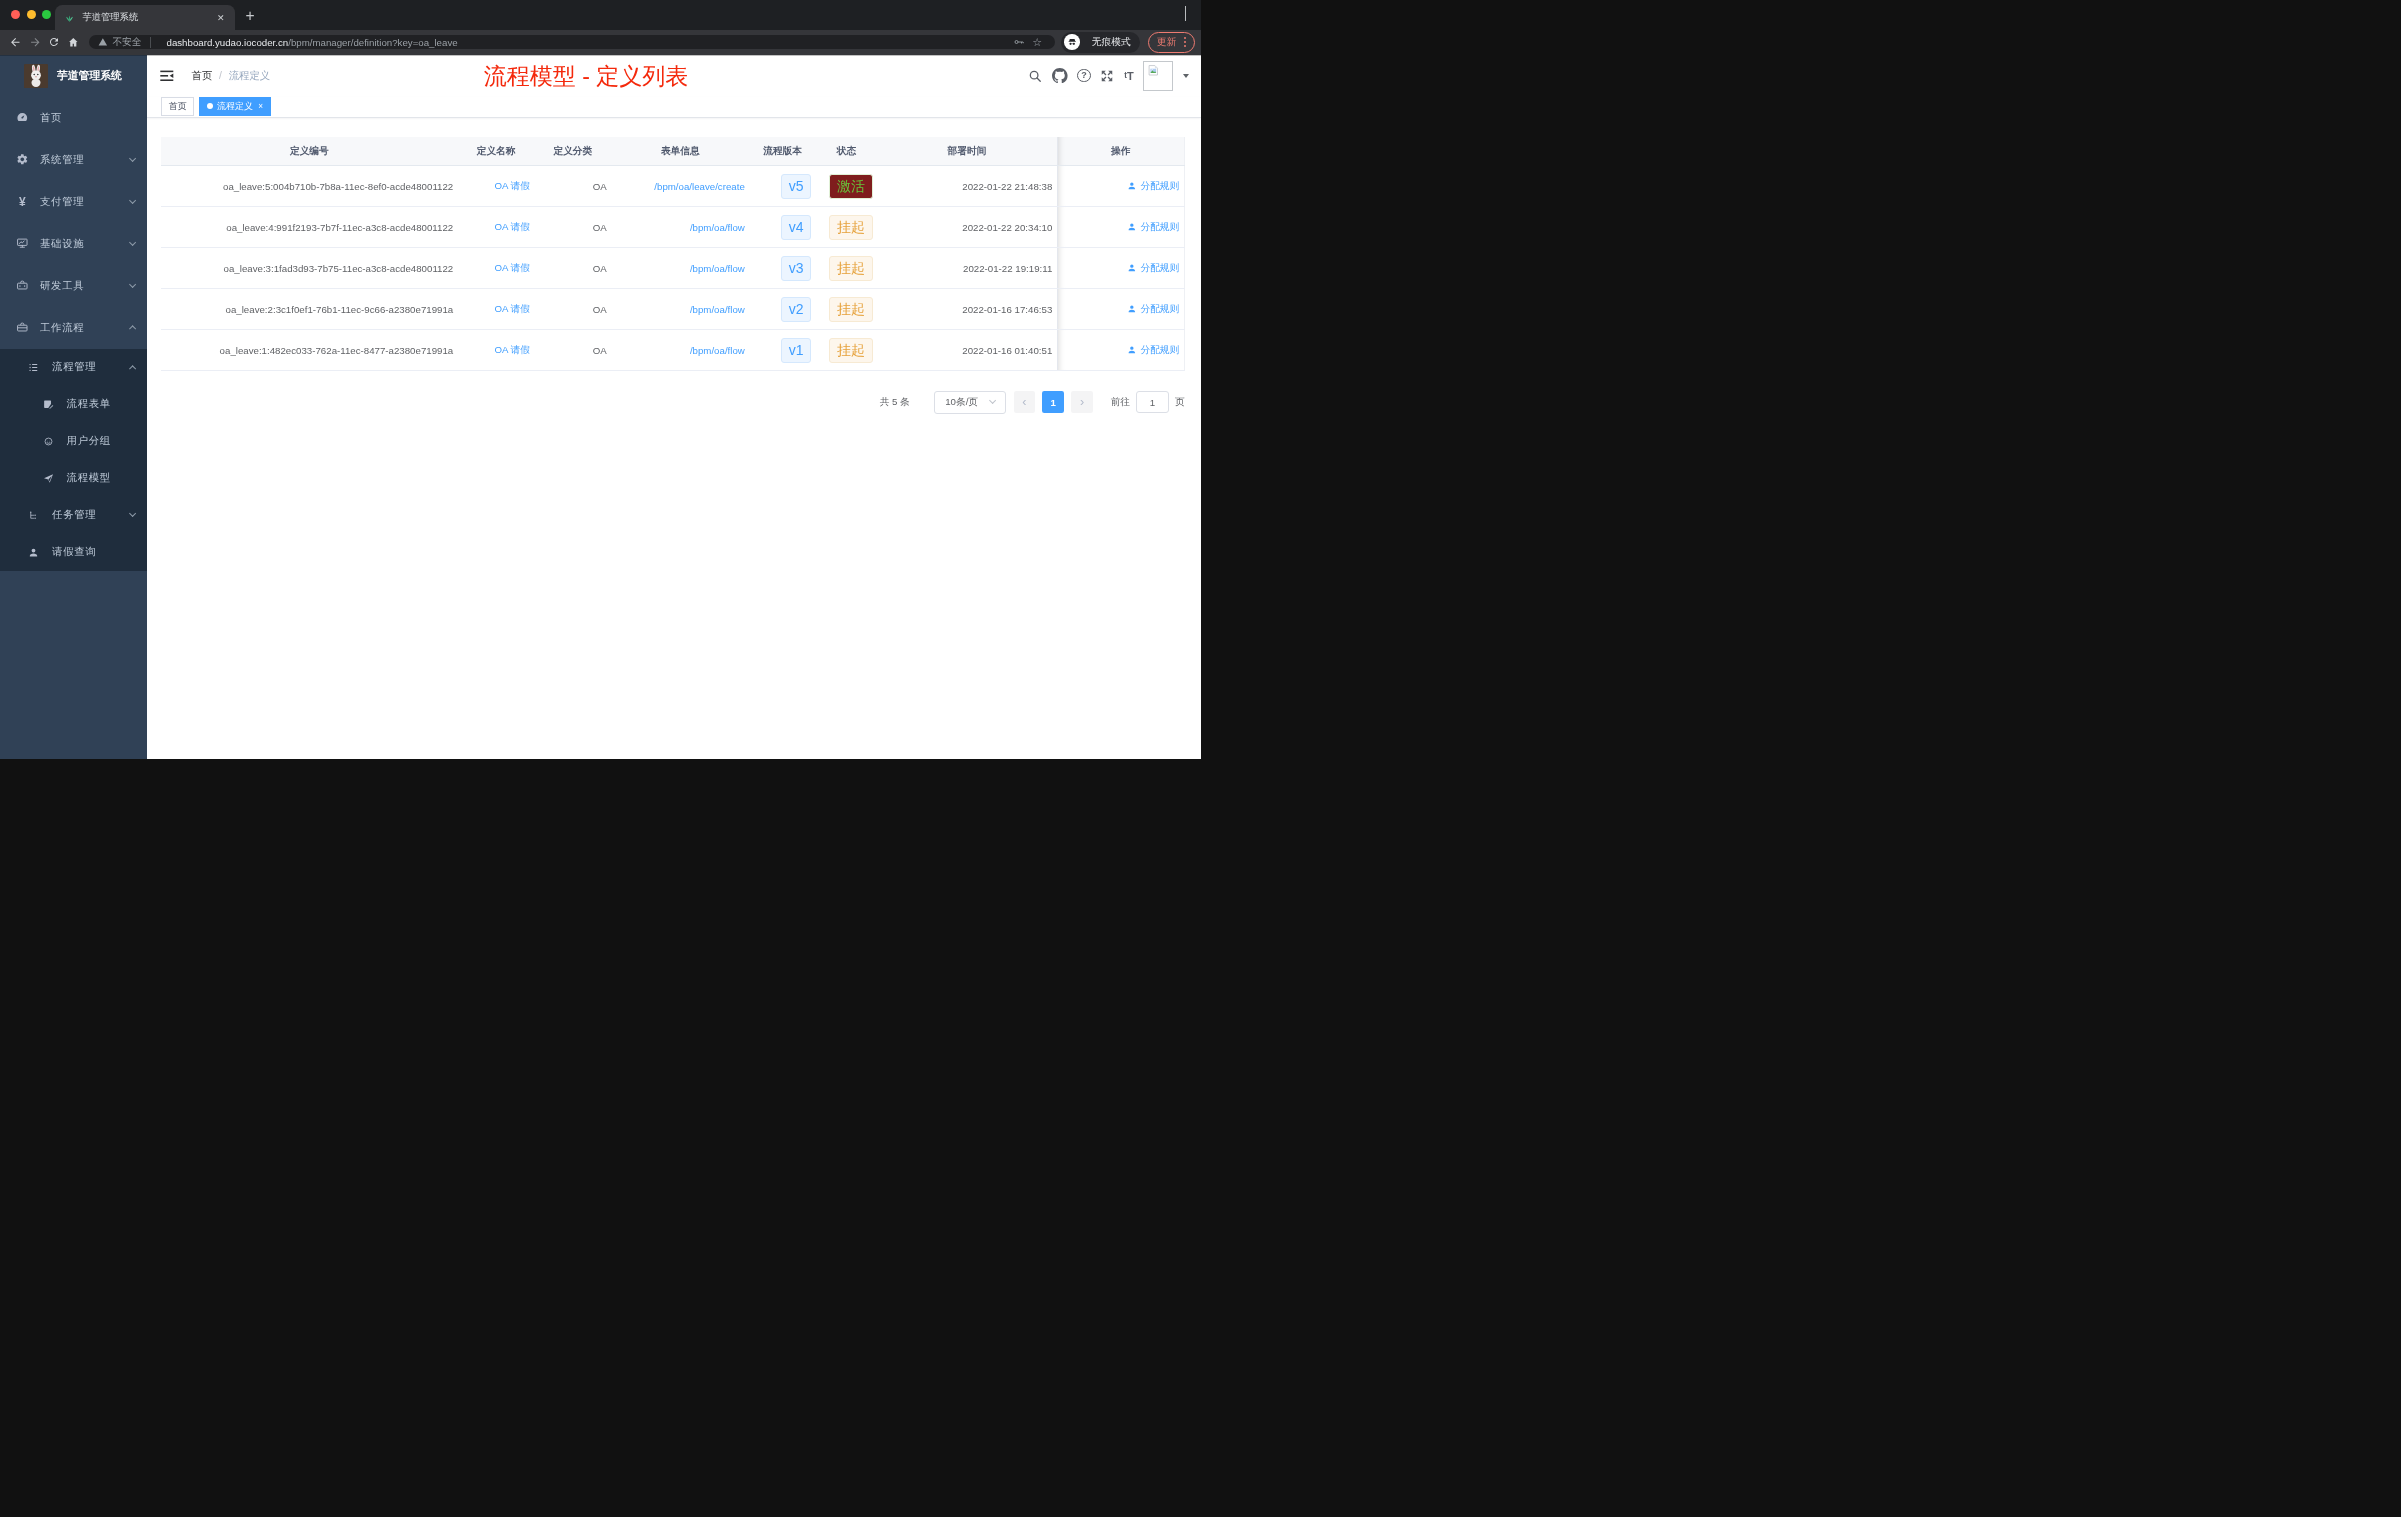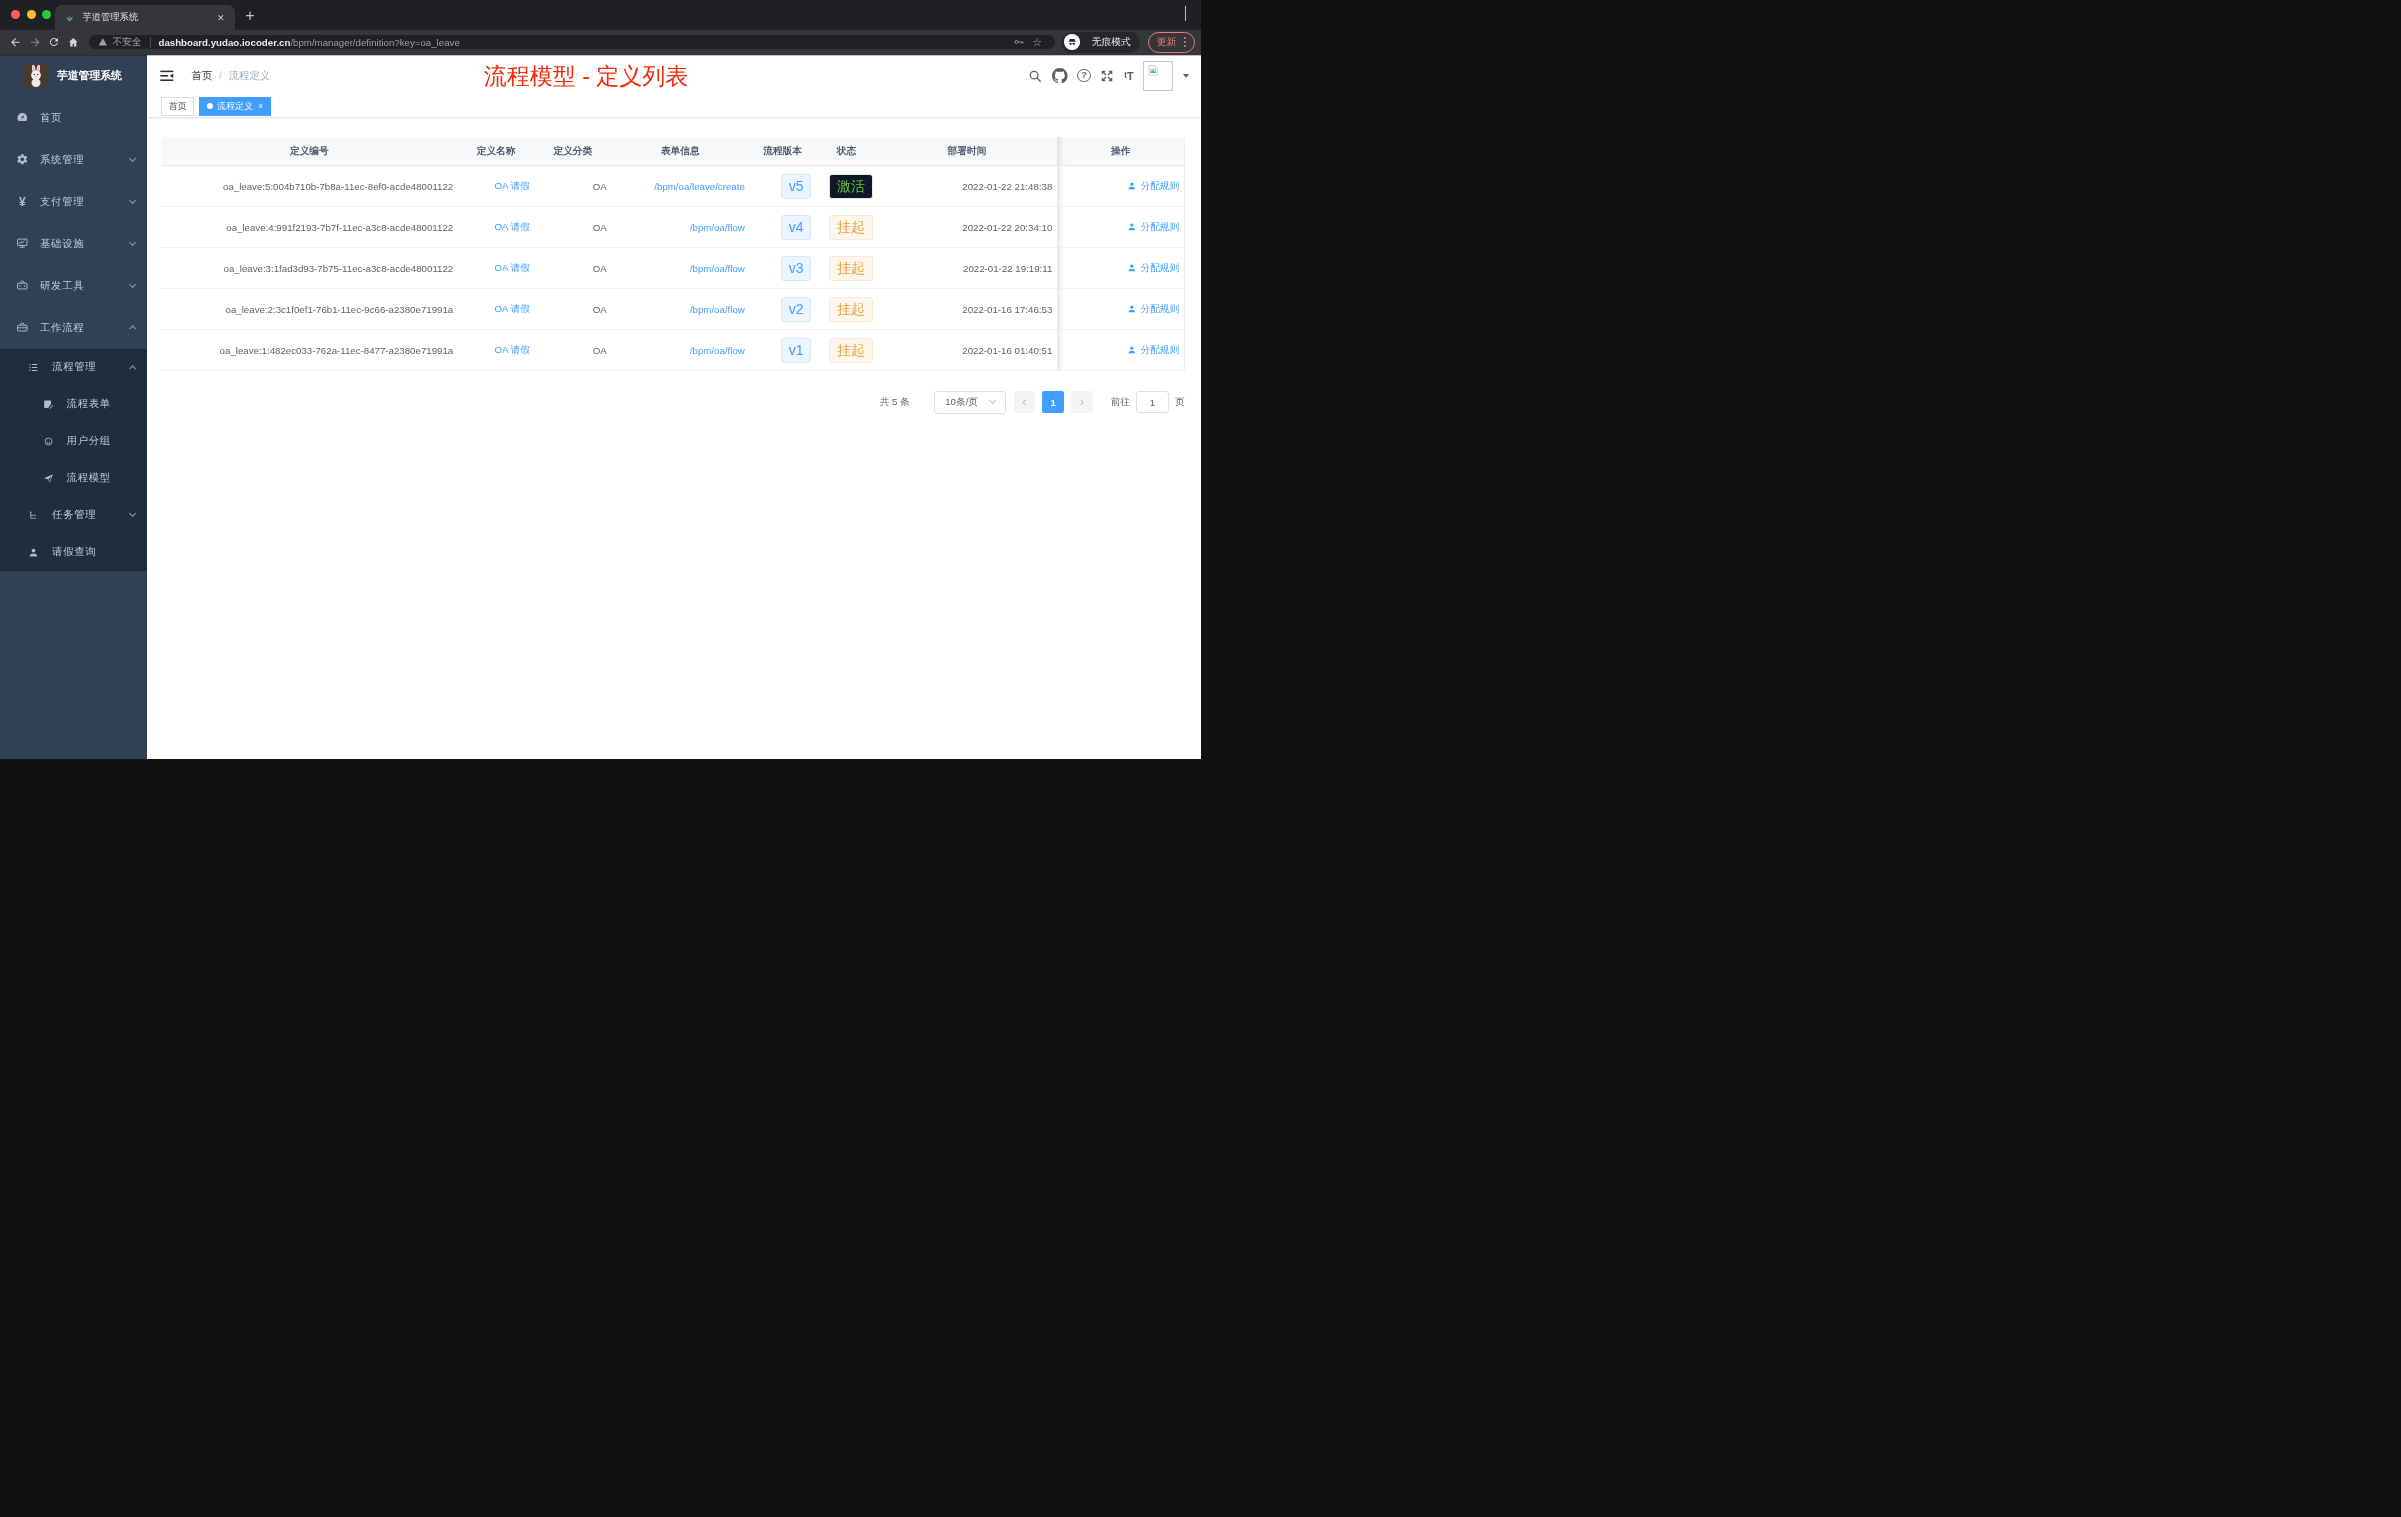--- a/index.html
+++ b/index.html
@@ -21,21 +21,21 @@
   .newtab-btn { color:#c7cacd; font-size:15.6px; line-height:1; margin:0 0 6px 10.4px; font-weight:300; }
   .tabsearch { margin-left:auto; margin-right:15px; margin-bottom:10.4px; }
   .chev { width:6px; height:6px; border-right:1.5px solid #b9bcbe; border-bottom:1.5px solid #b9bcbe; transform:rotate(45deg); }
   .toolbar { height:24.5px; background:#35363a; display:flex; align-items:center; padding:0 6px; box-shadow:0 0.7px 0 rgba(0,0,0,.35); position:relative; z-index:5; }
   .nav-ic { width:19.3px; height:19.3px; display:flex; align-items:center; justify-content:center; color:#d2d5d9; }
   .nav-ic.dim { color:#85888c; }
   .urlbar { flex:1; height:14px; background:#202124; border-radius:10.4px; display:flex; align-items:center;
             padding:0 9px; margin:0 6px; font-size:9.7px; color:#9aa0a6; min-width:0; }
   .sec-chip { display:flex; align-items:center; gap:4.5px; }
   .url-div { width:0.7px; height:11px; background:#4a4d51; margin:0 8.2px; }
-  .url-domain { color:#e8eaed; font-weight:bold; }
+  .url-domain { color:#e8eaed; font-weight:normal;margin-left:8px; }
   .url-path { color:#9aa0a6; }
   .urlbar .spacer { flex:1; }
   .url-ic { display:flex; align-items:center; justify-content:center; width:18px; color:#9aa0a6; font-size:11px; }
   .incog { height:21px; background:#26272b; border-radius:10.4px; display:flex; align-items:center; gap:12px;
            padding:0 9.7px 0 3px; color:#e8eaed; font-size:9.7px; }
   .incog-circ { width:15.6px; height:15.6px; background:#fff; border-radius:50%; display:flex; align-items:center; justify-content:center; }
   .update-pill { height:21px; border:1.5px solid #ee7b71; border-radius:11px; color:#ee7b71; display:flex;
                  align-items:center; gap:7.4px; padding:0 8.2px; font-size:9.7px; margin-left:7.4px; }
   .vdots { display:flex; flex-direction:column; gap:1.9px; }
   .vdots i { width:2.2px; height:2.2px; border-radius:50%; background:#ee7b71; }
@@ -88,21 +88,21 @@
                     border-right:0.7px solid #eef0f4; }
   .def-table th { height:29px; background:#f7f8fa; color:#515a6e; font-weight:bold; font-size:9.7px;
                   border-bottom:0.7px solid #e4e9ef; text-align:center; padding:0 4.5px; }
   .def-table td { height:41px; border-bottom:0.7px solid #ebeef5; text-align:right; padding:0 4.5px;
                   white-space:nowrap; overflow:hidden; text-overflow:ellipsis; }
   .def-table th.fixed-col, .def-table td.fixed-col {
       border-left:0.7px solid #e4e7ed; box-shadow:inset 7.4px 0 7.4px -7.4px rgba(0,0,0,.18); }
   .lnk { color:#409eff; text-decoration:none; cursor:pointer; }
   .badge { display:inline-block; padding:3px 6.7px; border-radius:3px; font-size:14px; line-height:1.25; }
   .badge.version { background:#ecf5ff; border:0.7px solid #d5e8fd; color:#409eff; }
-  .badge.ok { background:#0f172a; border:0.7px solid #e1f1d7; color:#67c23a; }
+  .badge.ok { background:#7f1d1d; border:0.7px solid #e1f1d7; color:#67c23a; }
   .badge.warn { background:#fdf6ec; border:0.7px solid #f7ead3; color:#e6a23c; }
   .action-lnk { color:#409eff; display:inline-flex; align-items:center; gap:3.7px; cursor:pointer; }
   
   .pagination { display:flex; align-items:center; justify-content:flex-end; margin-top:19.3px; gap:7.4px;
                 font-size:9.7px; color:#606266; }
   .pg-total { margin-right:17px; }
   .page-select { width:72px; height:23px; border:0.7px solid #dcdfe6; border-radius:3px; display:flex;
                  align-items:center; justify-content:center; gap:12px; cursor:pointer; background:#fff; }
   .sel-caret { width:5.2px; height:5.2px; border-right:1.1px solid #c0c4cc; border-bottom:1.1px solid #c0c4cc;
                transform:rotate(45deg); margin-top:-2.2px; }

